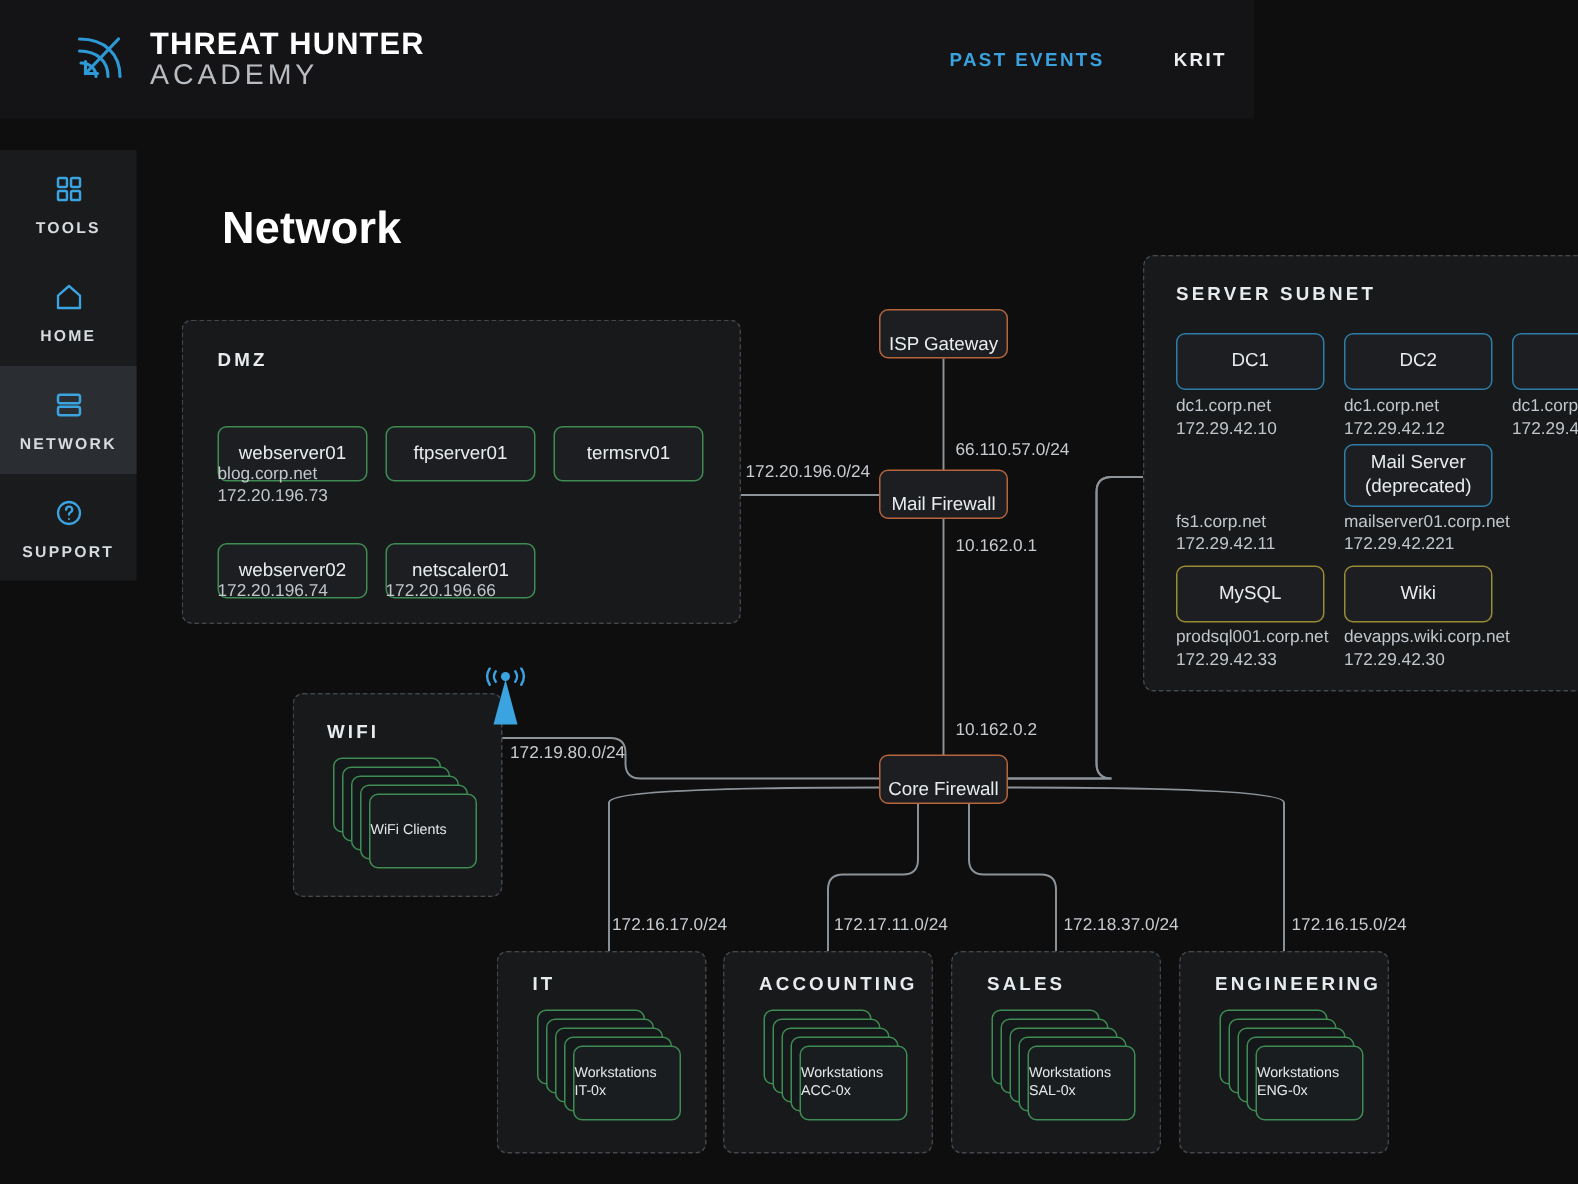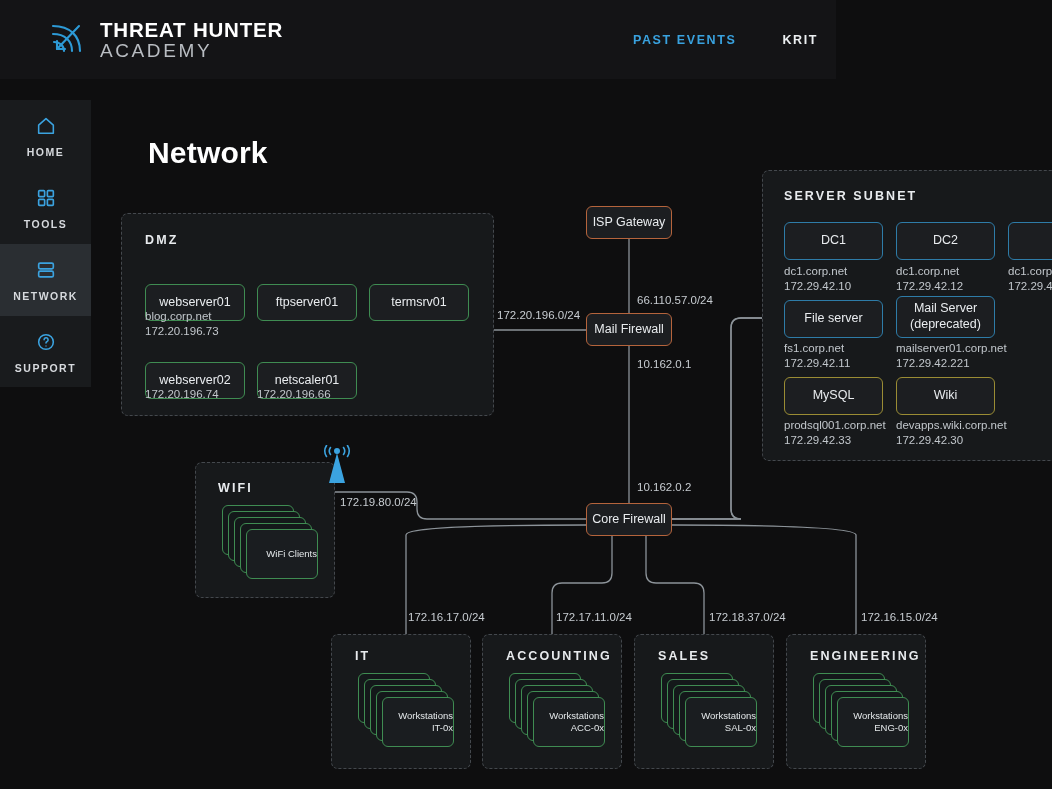--- a/index.html
+++ b/index.html
@@ -119,39 +119,39 @@
     background: #1c1e21;
     display: flex; align-items: center; justify-content: center;
     text-align: center;
     font-size: 12.5px; color: #e9ecef;
     line-height: 1.25;
     cursor: pointer;
   }
   .node.green  { border: 1.3px solid #3f8c52; margin-top: 16px; }
   .node.blue   { border: 1.3px solid #2e7ca8; }
   .node.yellow { border: 1.3px solid #9a8c34; }
-  .node.orange { border: 1.3px solid #b5643c; }
+  .node.orange { border: 1.3px solid #b5643c; align-items: flex-end; }
 
   .node-meta {
     position: absolute;
     font-size: 11.5px; color: #c2c7cc; line-height: 1.32;
     white-space: pre-line;
   }
 
   
   .stack { position: absolute; width: 110px; height: 92px; }
   .stack .card {
     position: absolute; width: 72px; height: 50px;
     border: 1.3px solid #3f8c52; border-radius: 6px;
     background: #14181a;
   }
   .stack .card.front {
     background: #1a1d20;
     display: flex; flex-direction: column;
-    align-items: flex-end; justify-content: center;
+    align-items: flex-start; justify-content: center;
   }
   .stack .card-label {
     font-size: 9.5px; color: #e4e8ea; line-height: 1.3; text-align: center;
   }
 
   
   .netlabel {
     position: absolute;
     font-size: 11.5px; color: #c7ccd1; white-space: nowrap;
   }
@@ -187,34 +187,34 @@
 
     <div class="header-nav">
       <a class="nav-link" href="#">PAST EVENTS</a>
       <span class="nav-user">KRIT</span>
     </div>
   </div>
 
   <div class="sidebar">
 
     <div class="side-item">
-      <svg class="side-icon" viewBox="0 0 24 24" fill="none" stroke="#3ba3e0" stroke-width="1.7" stroke-linecap="round" stroke-linejoin="round">
-        <path d="M4 11 L12 4 L20 11 V20 H4 Z"></path>
-      </svg>
-      <span class="side-label">HOME</span>
-    </div>
-
-    <div class="side-item">
       <svg class="side-icon" viewBox="0 0 24 24" fill="none" stroke="#3ba3e0" stroke-width="1.8">
         <rect x="4" y="4" width="6.5" height="6.5" rx="1"></rect>
         <rect x="13.5" y="4" width="6.5" height="6.5" rx="1"></rect>
         <rect x="4" y="13.5" width="6.5" height="6.5" rx="1"></rect>
         <rect x="13.5" y="13.5" width="6.5" height="6.5" rx="1"></rect>
       </svg>
       <span class="side-label">TOOLS</span>
+    </div>
+
+    <div class="side-item">
+      <svg class="side-icon" viewBox="0 0 24 24" fill="none" stroke="#3ba3e0" stroke-width="1.7" stroke-linecap="round" stroke-linejoin="round">
+        <path d="M4 11 L12 4 L20 11 V20 H4 Z"></path>
+      </svg>
+      <span class="side-label">HOME</span>
     </div>
 
     <div class="side-item active">
       <svg class="side-icon" viewBox="0 0 24 24" fill="none" stroke="#3ba3e0" stroke-width="1.8">
         <rect x="4" y="4.5" width="16" height="6.2" rx="1.6"></rect>
         <rect x="4" y="13.3" width="16" height="6.2" rx="1.6"></rect>
       </svg>
       <span class="side-label">NETWORK</span>
     </div>
 
@@ -317,23 +317,20 @@
     </div>
     <div class="node-meta" style="left:896px; top:264px;">dc1.corp.net
 172.29.42.12</div>
 
     <div class="node blue" style="left:1008px; top:222px; width:99px; height:38px;">
       
     </div>
     <div class="node-meta" style="left:1008px; top:264px;">dc1.corp.
 172.29.42.</div>
 
-    <div class="node blue" style="left:784px; top:300px; width:99px; height:38px;">
-      <span>File server</span>
-    </div>
     <div class="node-meta" style="left:784px; top:341px;">fs1.corp.net
 172.29.42.11</div>
 
     <div class="node blue" style="left:896px; top:296px; width:99px; height:42px; white-space:pre-line;">
       <span>Mail Server
 (deprecated)</span>
     </div>
     <div class="node-meta" style="left:896px; top:341px;">mailserver01.corp.net
 172.29.42.221</div>
 

